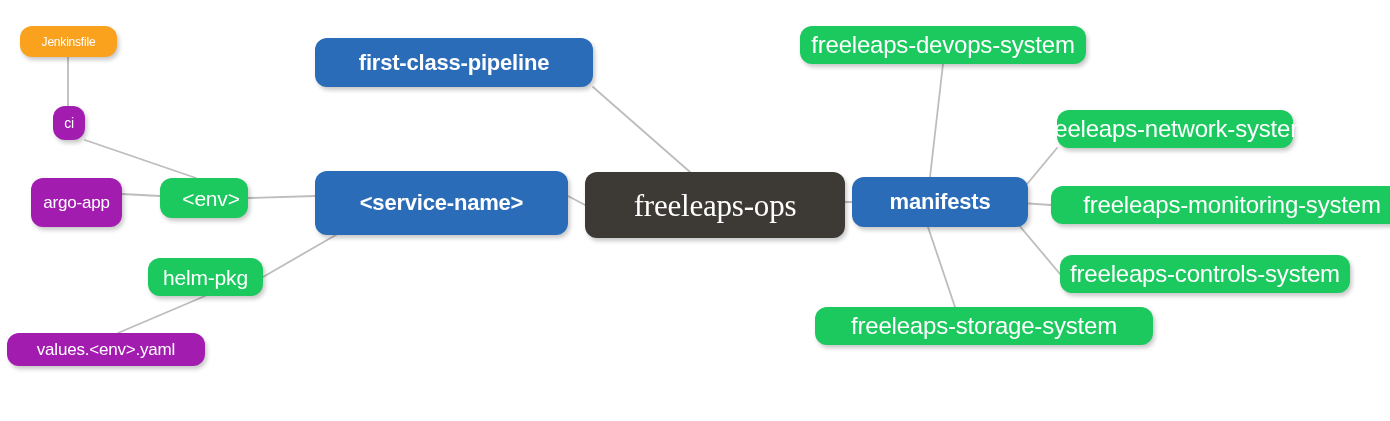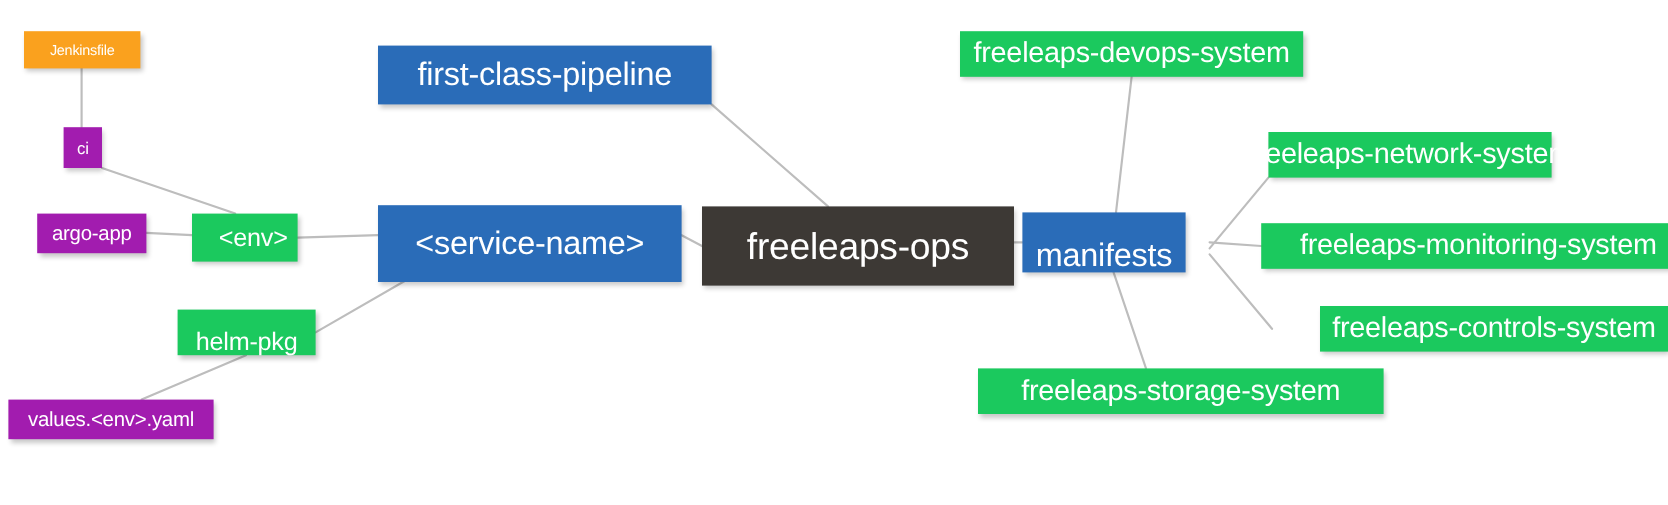--- a/index.html
+++ b/index.html
@@ -27,36 +27,36 @@
     pointer-events: none;
   }
   .node {
     position: absolute;
     box-sizing: border-box;
     display: flex;
     align-items: center;
     justify-content: center;
     color: #ffffff;
     white-space: nowrap;
-    border-radius: 0;
+    border-radius: 12px;
     box-shadow: 2px 3px 4px rgba(0, 0, 0, 0.22);
     letter-spacing: -0.2px;
     line-height: 1;
     padding: 0 10px;
   }
   
-  .c-root   { background: #3d3935; }
+  .c-root   { background: #3d3935; font-family: Liberation Serif, serif; }
   .c-blue   { background: #2a6cb8; }
   .c-green  { background: #1bc95e; }
   .c-red    { background: #a21caf; }
   .c-orange { background: #faa11e; }
 
   
   .sz-root  { font-size: 31px; }
-  .sz-l1    { font-size: 27px; }
+  .sz-l1    { font-size: 22px; font-weight: bold; }
   .sz-l2    { font-size: 24px; }
   .sz-l3    { font-size: 21px; }
   .sz-l4    { font-size: 17px; }
   .sz-l5    { font-size: 14px; }
   .sz-l6    { font-size: 12px; }
 </style>
 </head>
 <body>
 
 <div id="mindmap">
@@ -81,51 +81,51 @@
   <div id="node-layer">
       <div class="node c-root sz-root" style="left: 585px; top: 172px; width: 260px; height: 66px;">
         <span>freeleaps-ops</span>
       </div>
       <div class="node c-blue sz-l1" style="left: 315px; top: 171px; width: 253px; height: 64px;">
         <span>&lt;service-name&gt;</span>
       </div>
       <div class="node c-blue sz-l1" style="left: 315px; top: 38px; width: 278px; height: 49px;">
         <span>first-class-pipeline</span>
       </div>
-      <div class="node c-blue sz-l1" style="left: 852px; top: 177px; width: 136px; height: 50px; align-items: flex-end;">
+      <div class="node c-blue sz-l1" style="left: 852px; top: 177px; width: 176px; height: 50px;">
         <span>manifests</span>
       </div>
       <div class="node c-green sz-l3" style="left: 160px; top: 178px; width: 88px; height: 40px; padding-left: 24px;">
         <span>&lt;env&gt;</span>
       </div>
-      <div class="node c-green sz-l3" style="left: 148px; top: 258px; width: 115px; height: 38px; align-items: flex-end;">
+      <div class="node c-green sz-l3" style="left: 148px; top: 258px; width: 115px; height: 38px;">
         <span>helm-pkg</span>
       </div>
       <div class="node c-red sz-l5" style="left: 53px; top: 106px; width: 32px; height: 34px;">
         <span>ci</span>
       </div>
-      <div class="node c-red sz-l4" style="left: 31px; top: 178px; width: 91px; height: 33px;">
+      <div class="node c-red sz-l4" style="left: 31px; top: 178px; width: 91px; height: 49px;">
         <span>argo-app</span>
       </div>
       <div class="node c-orange sz-l6" style="left: 20px; top: 26px; width: 97px; height: 31px;">
         <span>Jenkinsfile</span>
       </div>
-      <div class="node c-red sz-l4" style="left: 7px; top: 333px; width: 171px; height: 33px; text-align: right;">
+      <div class="node c-red sz-l4" style="left: 7px; top: 333px; width: 198px; height: 33px; text-align: right;">
         <span>values.&lt;env&gt;.yaml</span>
       </div>
       <div class="node c-green sz-l2" style="left: 800px; top: 26px; width: 286px; height: 38px;">
         <span>freeleaps-devops-system</span>
       </div>
       <div class="node c-green sz-l2" style="left: 1057px; top: 110px; width: 236px; height: 38px;">
         <span>freeleaps-network-system</span>
       </div>
       <div class="node c-green sz-l2" style="left: 1051px; top: 186px; width: 362px; height: 38px;">
         <span>freeleaps-monitoring-system</span>
       </div>
-      <div class="node c-green sz-l2" style="left: 1100px; top: 255px; width: 290px; height: 38px;">
+      <div class="node c-green sz-l2" style="left: 1060px; top: 255px; width: 290px; height: 38px;">
         <span>freeleaps-controls-system</span>
       </div>
       <div class="node c-green sz-l2" style="left: 815px; top: 307px; width: 338px; height: 38px;">
         <span>freeleaps-storage-system</span>
       </div>
     </div>
 
 </div>
 
 </body></html>

